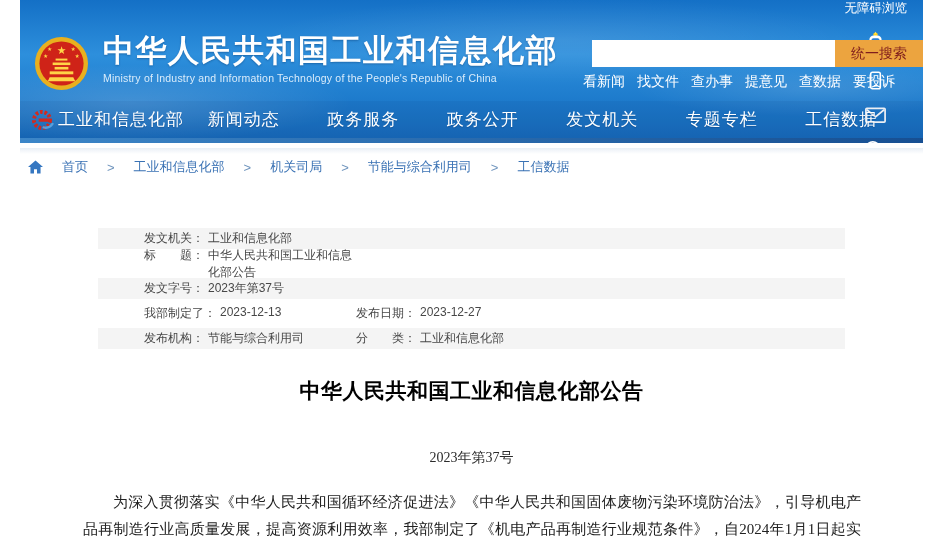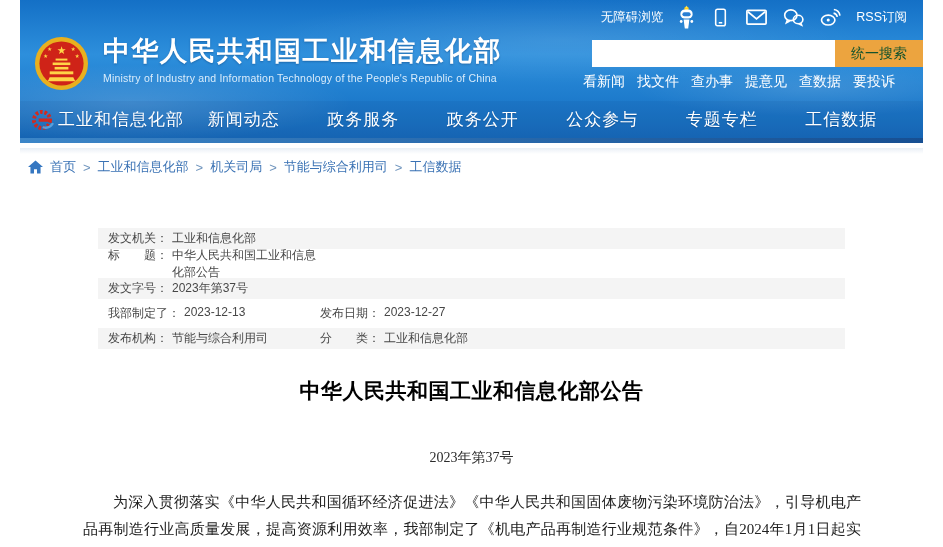--- a/index.html
+++ b/index.html
@@ -24,41 +24,41 @@
       radial-gradient(ellipse 260px 40px at 88% 62%, rgba(255,255,255,.12), transparent 70%);
   }
   .header::after {
     content:""; position:absolute; left:0; bottom:0; width:100%; height:5px;
     background:linear-gradient(90deg,#3c86c8,#174f92);
   }
 
   .topbar {
     position:absolute; top:0; right:0; height:34px;
     display:flex; align-items:center; gap:14px; padding-right:16px;
-    color:#fff; font-size:12.5px; z-index:2;
+    color:#fff; font-size:12.5px; z-index:2;flex-direction:column;
   }
   .topbar .tb-link { cursor:pointer; white-space:nowrap; }
   .topbar .icon { display:inline-flex; align-items:center; cursor:pointer; }
 
   .brand { position:absolute; left:14px; top:36px; display:flex; align-items:flex-start; z-index:2; }
   .emblem { width:55px; height:55px; display:block; }
   .brand-text { margin-left:14px; color:#fff; }
-  .site-title { font-size:27px; font-weight:bold; letter-spacing:1.5px; line-height:30px; text-shadow:0 1px 2px rgba(0,40,90,.35); }
+  .site-title { font-size:31px; font-weight:bold; letter-spacing:1.5px; line-height:30px; text-shadow:0 1px 2px rgba(0,40,90,.35); }
   .site-subtitle { font-size:10.5px; color:#d9ecfb; margin-top:6px; letter-spacing:.2px; }
 
   .search-row {
     position:absolute; left:572px; top:40px; width:331px; height:27px;
     display:flex; z-index:2;
   }
   .search-input {
     flex:1; border:0; outline:none; height:27px; padding:0 8px;
     font-size:13px; background:#fff; border-radius:0;
   }
   .search-button {
-    width:88px; height:27px; border:0; background:#eca43f; color:#14532d;
+    width:88px; height:27px; border:0; background:#eca43f; color:#7f1d1d;
     font-size:14px; cursor:pointer; font-family:inherit;
   }
   .quick-links {
     position:absolute; left:563px; top:73px; display:flex; gap:12px;
     color:#fff; font-size:14px; z-index:2;
   }
   .quick-links span { cursor:pointer; white-space:nowrap; }
 
   .nav {
     position:absolute; left:0; bottom:5px; width:100%; height:37px;
@@ -71,35 +71,35 @@
     cursor:pointer; white-space:nowrap; text-shadow:0 1px 1px rgba(0,40,90,.3);
   }
 
   
   .subheader-band {
     position:absolute; left:20px; top:148px; width:903px; height:6px;
     background:linear-gradient(180deg,#e9eff6,#ffffff);
   }
   .breadcrumb {
     position:absolute; left:28px; top:158px; display:flex; align-items:center;
-    gap:7px; font-size:13px; color:#3a72b4;
+    gap:19px; font-size:13px; color:#3a72b4;
   }
   .breadcrumb .crumb { cursor:pointer; white-space:nowrap; }
   .breadcrumb .sep { color:#6f94bd; }
   .home-icon { display:inline-flex; align-items:center; margin-top:-1px; }
 
   
   .meta-table { position:absolute; left:98px; top:228px; width:747px; }
   .meta-row {
     display:flex; align-items:center; height:21px; margin-bottom:4px;
     padding-left:10px; font-size:12px; color:#474747;
   }
   .meta-row.gray { background:#f4f4f4; }
   .meta-cell { display:flex; }
-  .meta-cell.first { width:212px; }
+  .meta-cell.first { width:212px;margin-left:36px; }
   .meta-label { white-space:pre; }
   .meta-value { margin-left:4px; }
 
   
   .doc-title {
     position:absolute; left:0; top:377px; width:100%; text-align:center;
     font-size:21px; font-weight:bold; color:#000; letter-spacing:.5px;
   }
   .doc-number {
     position:absolute; left:0; top:449px; width:100%; text-align:center;
@@ -204,21 +204,21 @@
         <svg width="24" height="24" viewBox="0 0 22 22">
           <circle cx="11" cy="11" r="7.4" fill="none" stroke="#d3291d" stroke-width="3.6" stroke-dasharray="2.4 1.7"></circle>
           <rect x="8" y="9.6" width="11" height="3" fill="#d3291d"></rect>
           <path d="M12.5 17.8 Q17.5 19 20.6 14.6" stroke="#57a0dd" stroke-width="2.2" fill="none" stroke-linecap="round"></path>
         </svg>
       </span>
       <span class="nav-item">工业和信息化部</span>
       <span class="nav-item">新闻动态</span>
       <span class="nav-item">政务服务</span>
       <span class="nav-item">政务公开</span>
-      <span class="nav-item">公众参与</span>
+      <span class="nav-item">发文机关</span>
       <span class="nav-item">专题专栏</span>
       <span class="nav-item">工信数据</span>
     </div>
   </div>
 
   <div class="subheader-band"></div>
 
   <div class="breadcrumb">
     <span class="home-icon">
       <svg width="15" height="14" viewBox="0 0 16 14">

